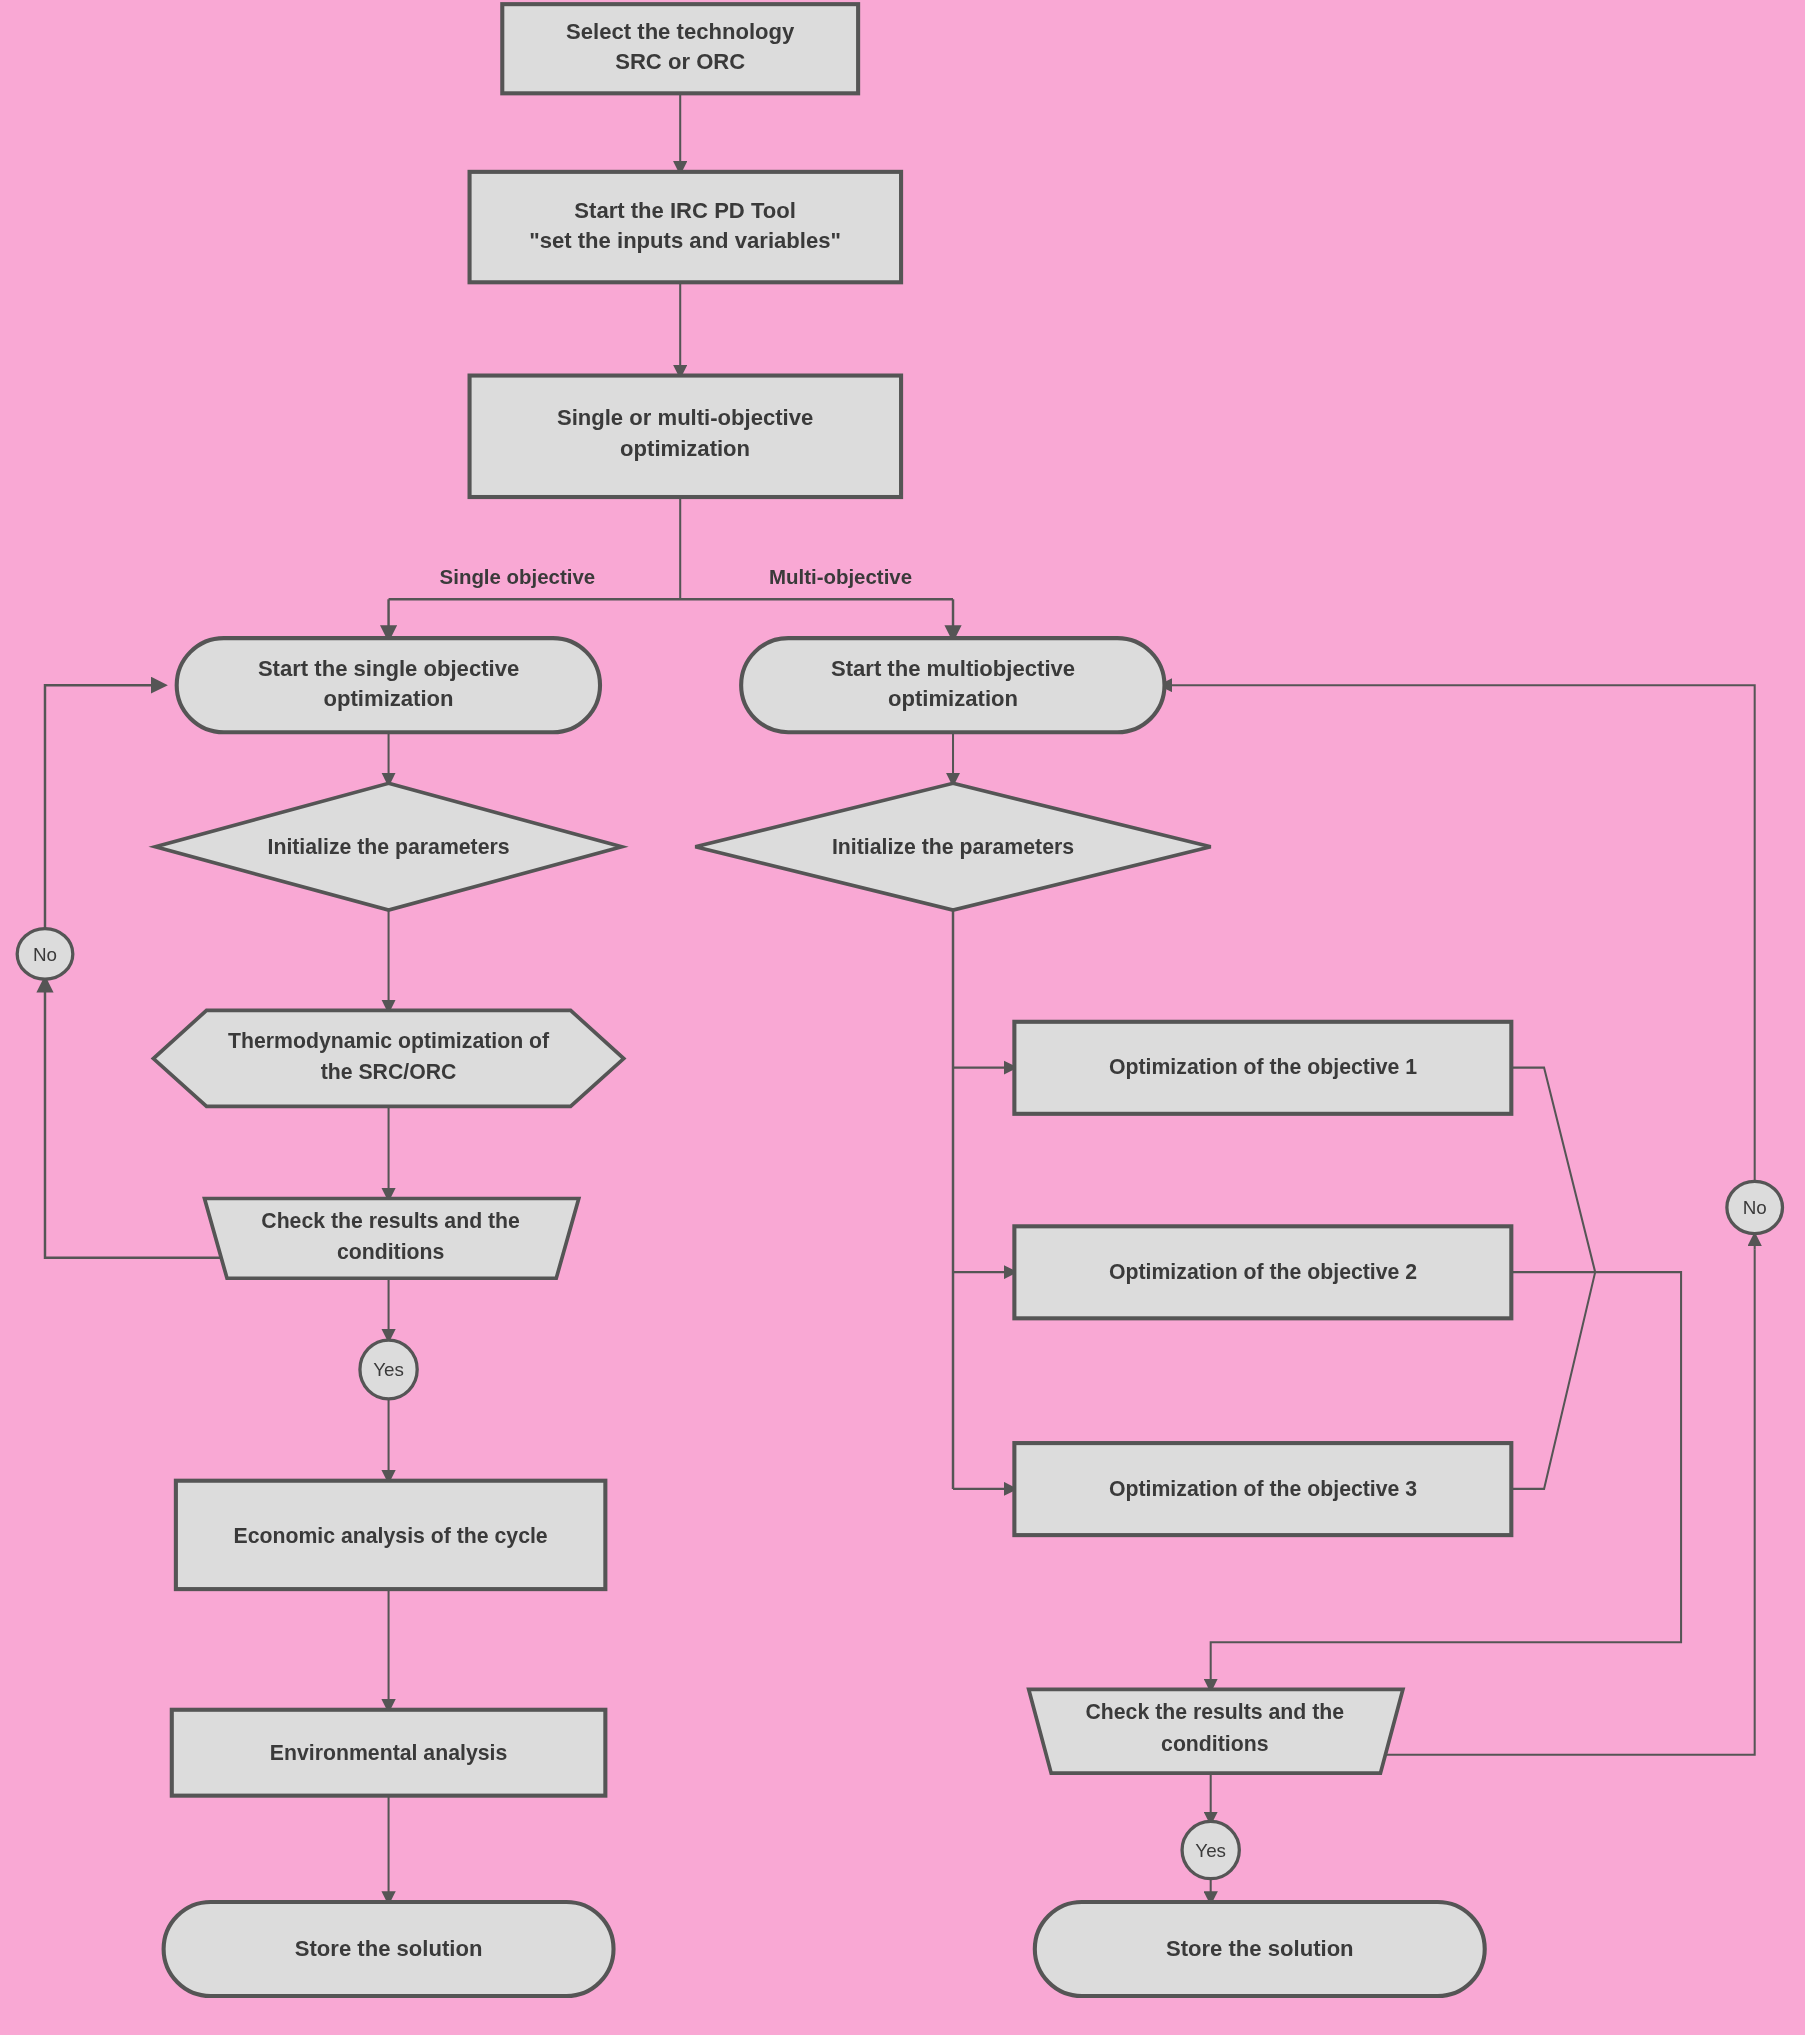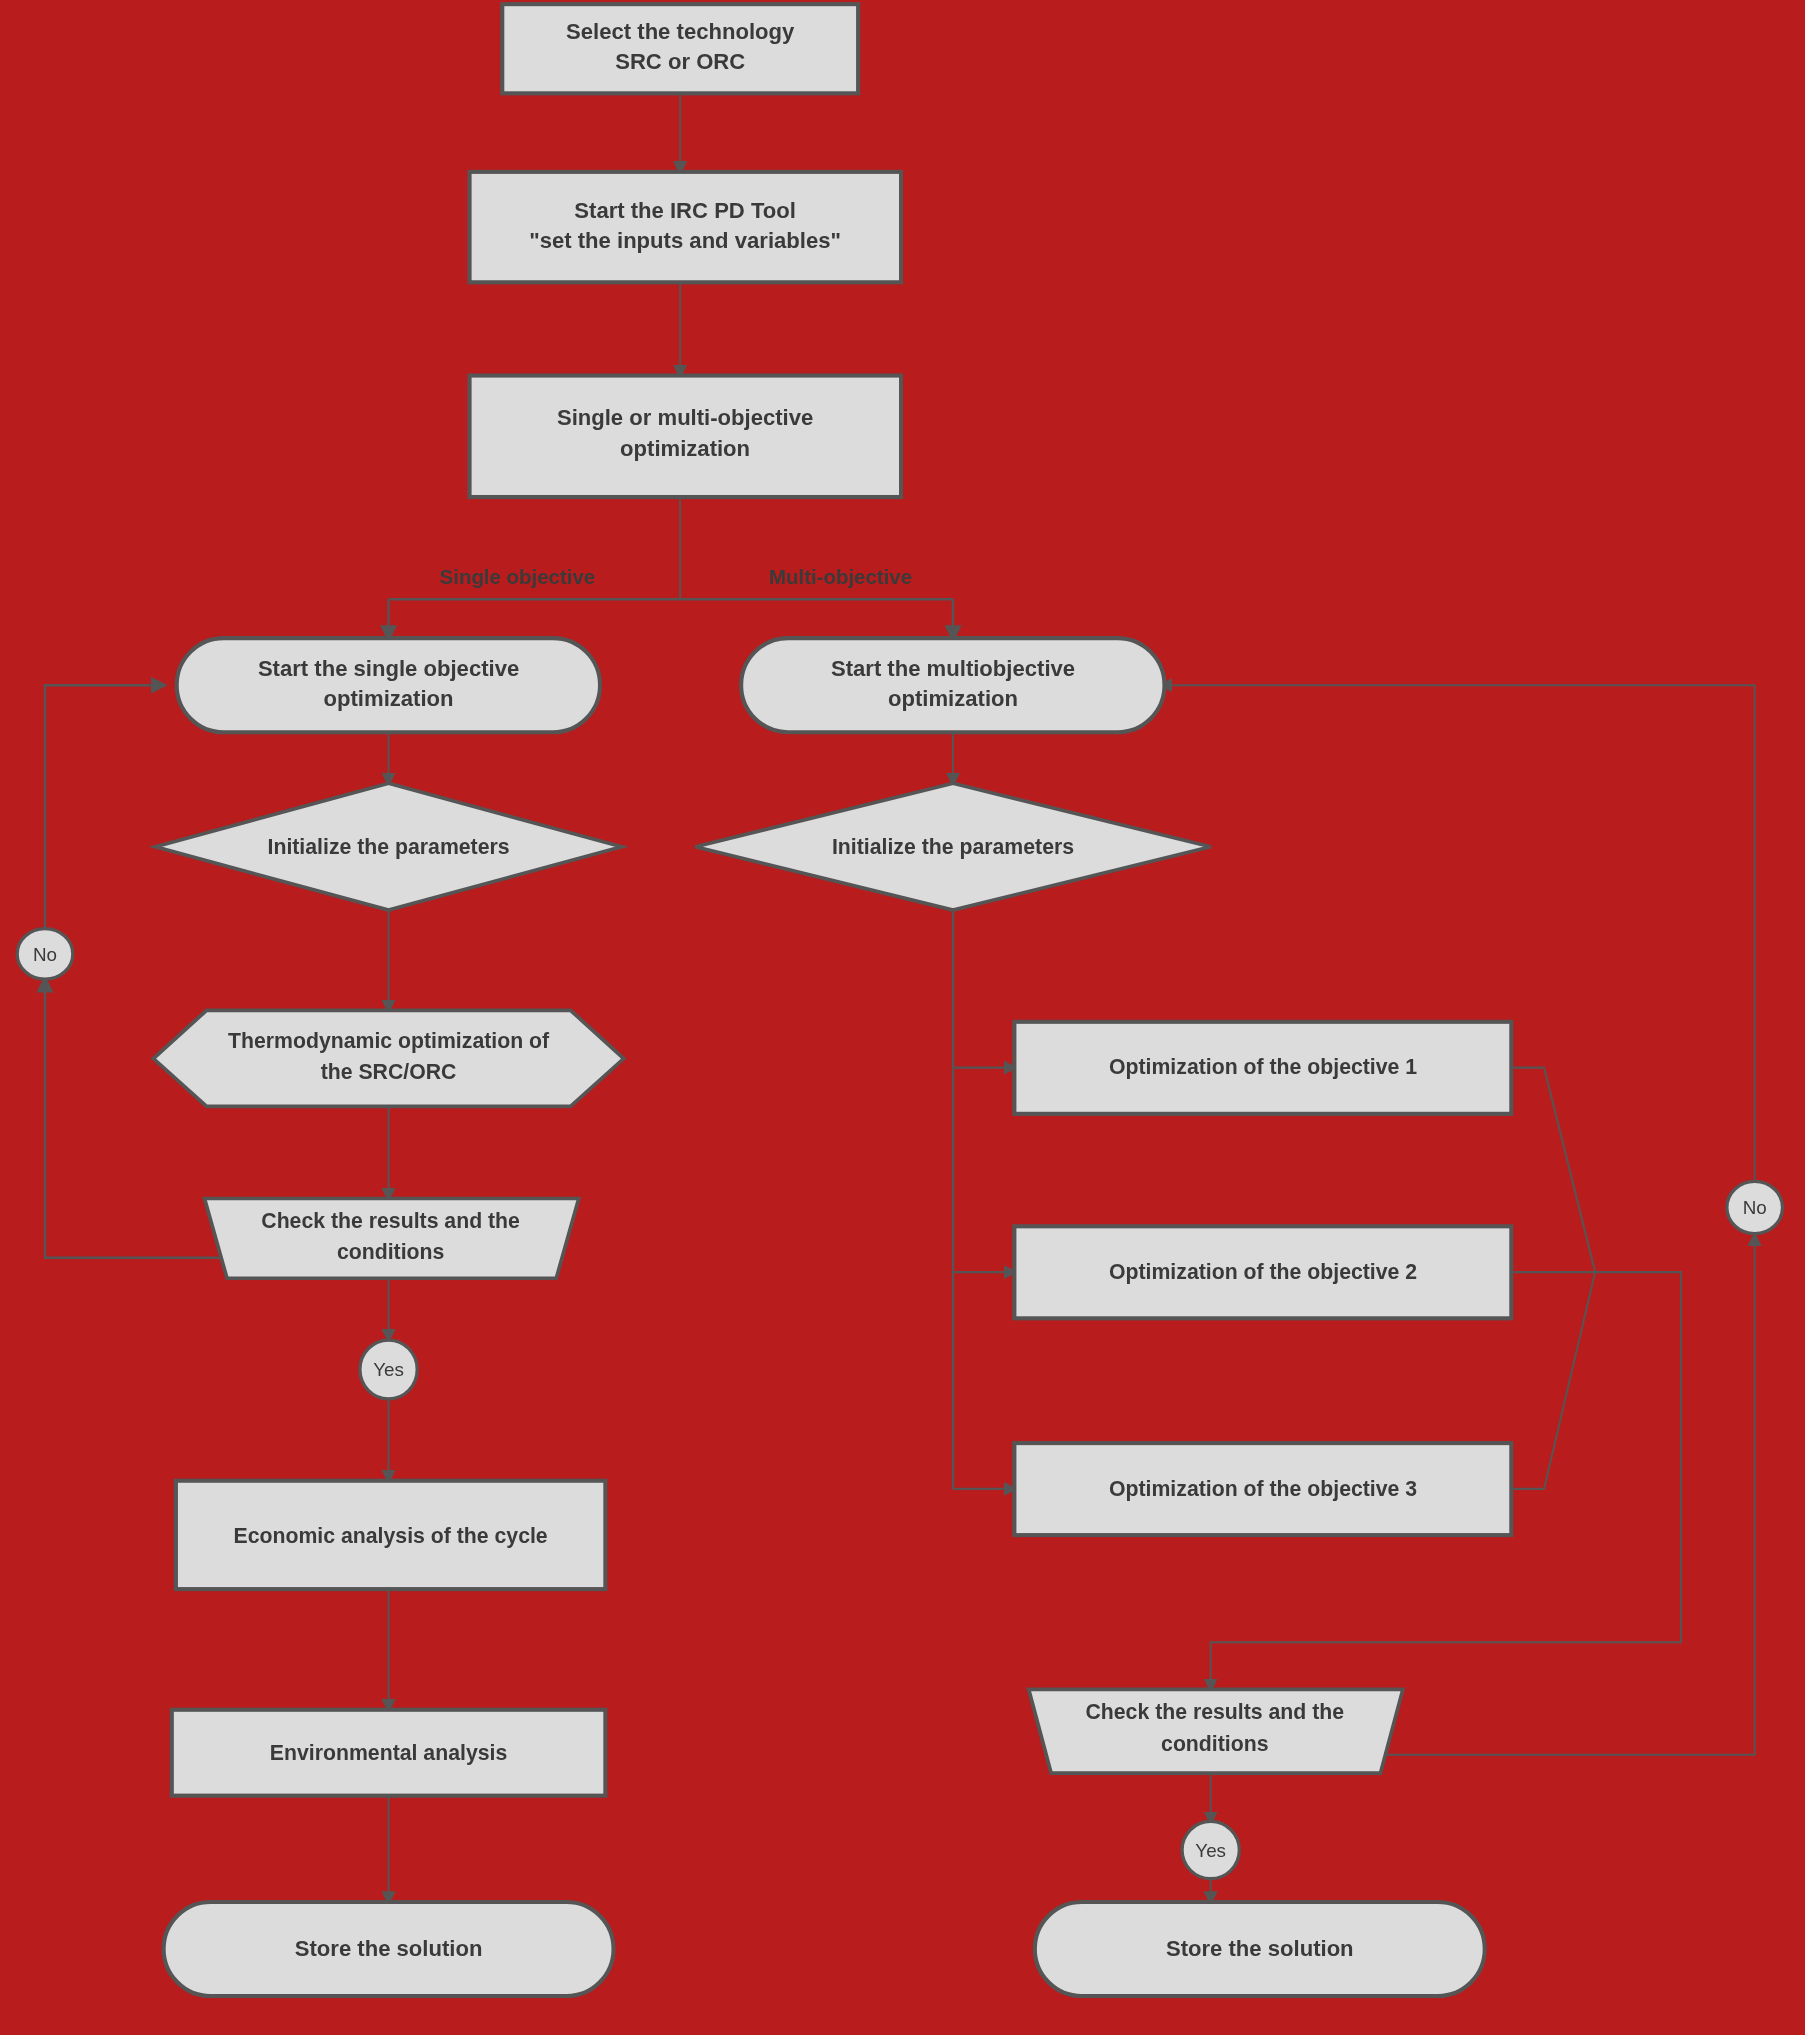--- a/index.html
+++ b/index.html
@@ -4,21 +4,21 @@
 <style>
   html, body {
     margin: 0;
     padding: 0;
     background: #ffffff;
   }
   #root {
     position: relative;
     width: 1805px;
     height: 2035px;
-    background: #b91c1c;
+    background: #f9a8d4;
     font-family: "Liberation Sans", sans-serif;
   }
   svg#flow {
     position: absolute;
     top: 0;
     left: 0;
     width: 1805px;
     height: 2035px;
     display: block;
   }

